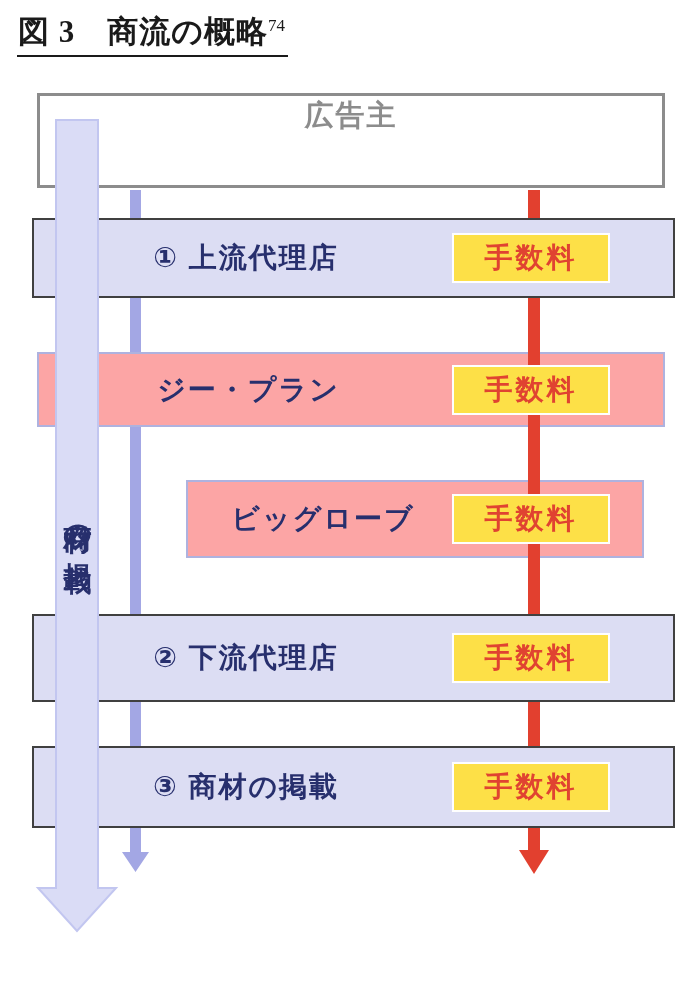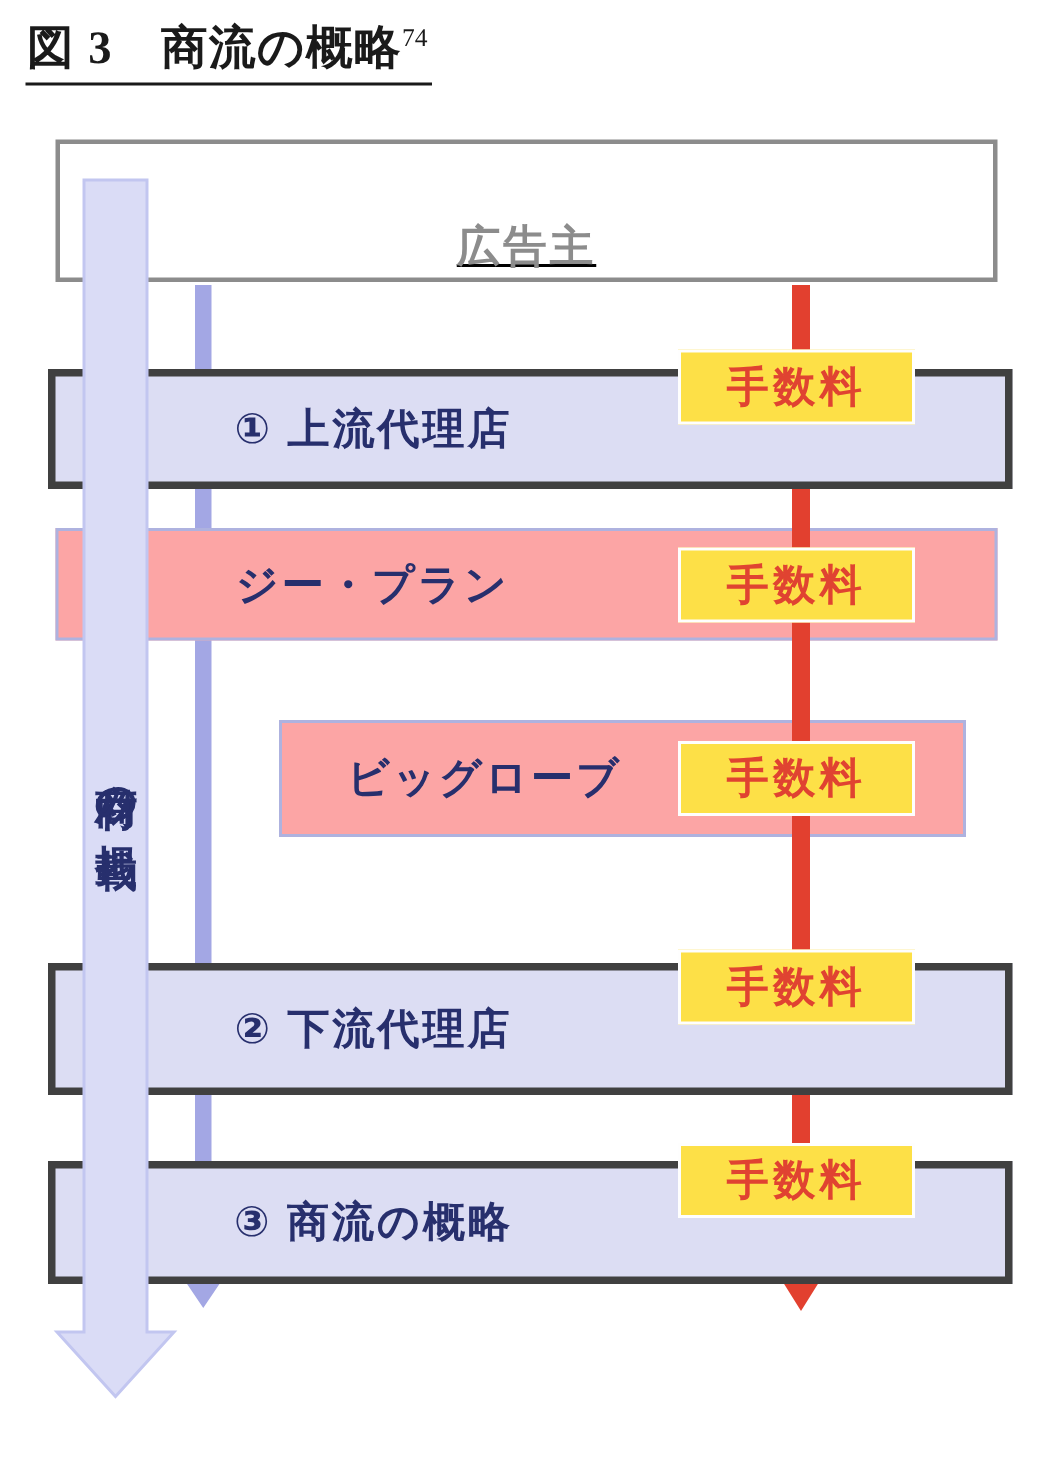--- a/index.html
+++ b/index.html
@@ -12,29 +12,29 @@
   .fig-title{
     display:inline-block;font-family:"Liberation Serif","DejaVu Serif",serif;
     font-size:31px;font-weight:600;color:#1a1a1a;letter-spacing:1px;
     border-bottom:2px solid #1a1a1a;padding:0 3px 5px 1px;line-height:1.15;
   }
   .fig-title sup{font-size:17px;font-weight:500;letter-spacing:0;}
   
   .gray-box{
     position:absolute;left:37px;width:628px;background:#ffffff;
     border:3px solid #8c8c8c;box-sizing:border-box;z-index:2;
-    display:flex;align-items:flex-end;justify-content:center;text-decoration:underline;
+    display:flex;align-items:flex-start;justify-content:center;
   }
   .gray-box .lbl{font-size:29px;font-weight:bold;color:#8c8c8c;letter-spacing:2px;}
   #advertiser{top:93px;height:95px;}
   #publisher{top:872px;height:77px;}
   
   .row{position:absolute;box-sizing:border-box;}
   .band{
-    left:32px;width:643px;background:#dcddf3;border:5px solid #404040;z-index:4;margin-top:28px;
+    left:32px;width:643px;background:#dcddf3;border:2px solid #404040;z-index:4;
   }
   .outline-row{
     background:#fca5a5;border:2px solid #aeb2df;z-index:2;
   }
   #row-upstream{top:218px;height:80px;}
   #row-gplan{left:37px;width:628px;top:352px;height:75px;}
   #row-biglobe{left:186px;width:458px;top:480px;height:78px;}
   #row-downstream{top:614px;height:88px;}
   #row-subcontract{top:746px;height:82px;}
   .row-label{
@@ -96,21 +96,21 @@
 
   <div id="row-downstream" class="row band">
     <div class="row-label w-band">② 下流代理店</div>
   </div>
 
   <div id="row-biglobe" class="row outline-row">
     <div class="row-label w-biglobe">ビッグローブ</div>
   </div>
 
   <div id="row-subcontract" class="row band">
-    <div class="row-label w-band">③ 商流の概略</div>
+    <div class="row-label w-band">③ 商材の掲載</div>
   </div>
 
   <div id="fee1" class="fee">手数料</div>
   <div id="fee2" class="fee">手数料</div>
   <div id="fee3" class="fee">手数料</div>
   <div id="fee4" class="fee">手数料</div>
   <div id="fee5" class="fee">手数料</div>
 
 
   <svg id="arrow-wide" class="arrow-svg" width="84" height="816" viewBox="0 0 84 816">

